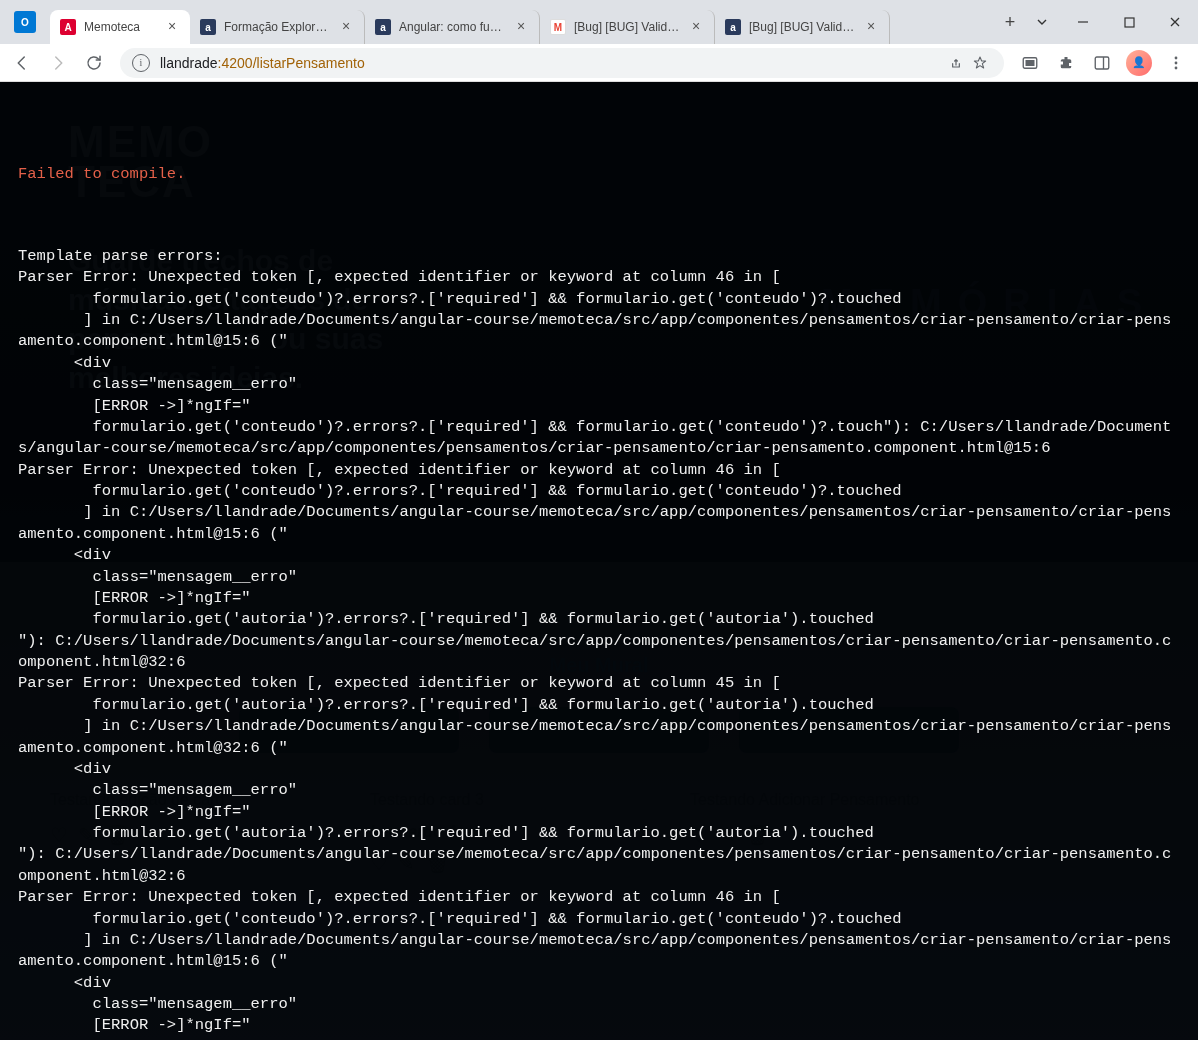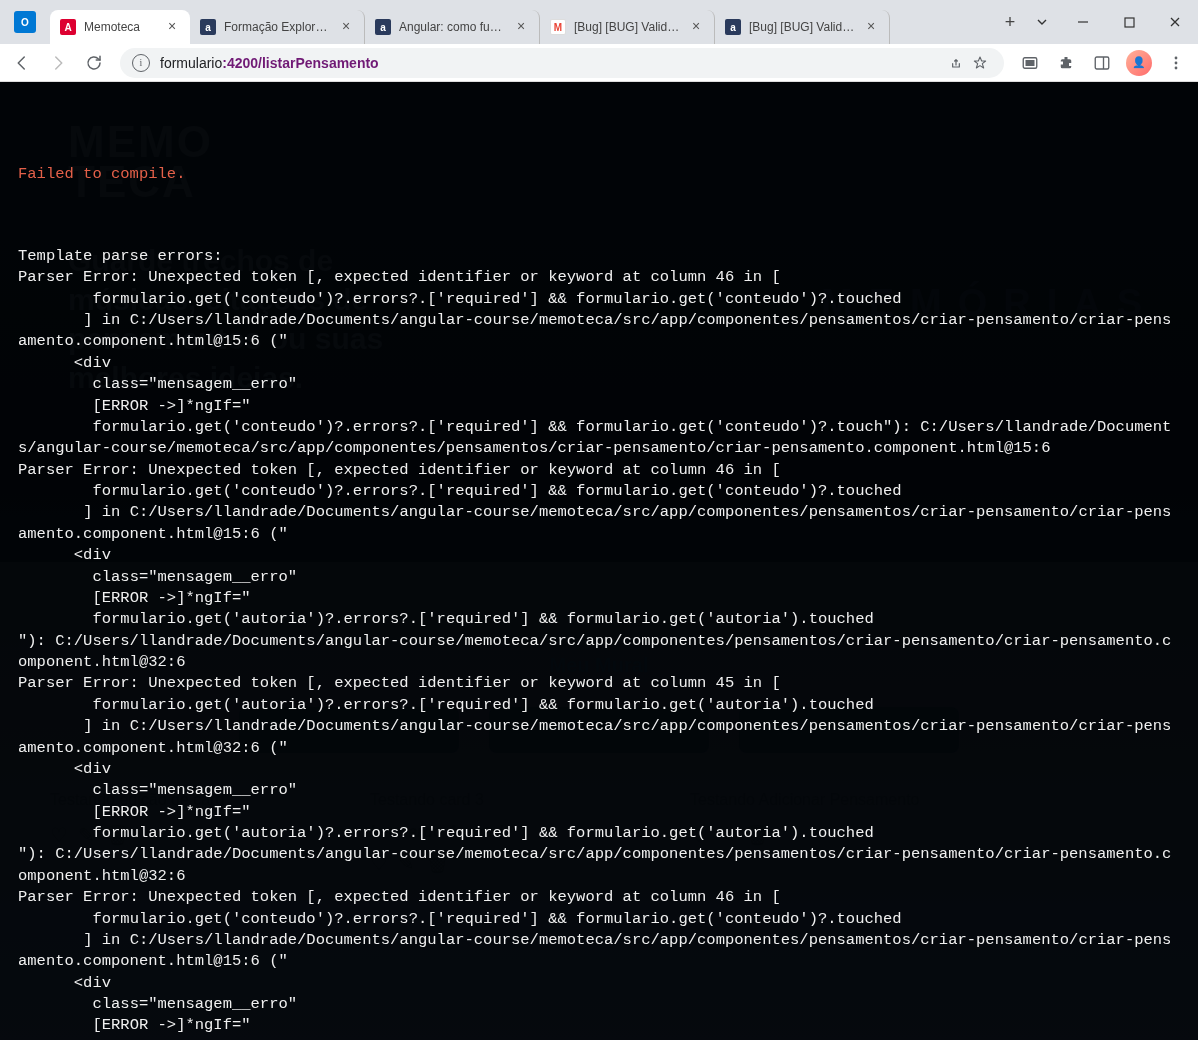--- a/index.html
+++ b/index.html
@@ -171,21 +171,21 @@
       border-radius: 50%;
       display: flex;
       align-items: center;
       justify-content: center;
       margin-right: 10px;
       font-size: 10px;
       font-family: serif;
       color: #5f6368;
     }
     .addr-host { color: #202124; }
-    .addr-path { color: #701a75; font-weight: bold; }
+    .addr-path { color: #a16207; }
     .avatar {
       width: 26px;
       height: 26px;
       border-radius: 50%;
       background: linear-gradient(135deg, #ffb199, #ff6b6b);
       margin: 0 4px;
       display: flex;
       align-items: center;
       justify-content: center;
       font-size: 11px;
@@ -367,21 +367,21 @@
       </svg>
   </div>
   <div class="tool-btn">
     <svg width="18" height="18" viewBox="0 0 24 24">
         <path d="M20 12a8 8 0 1 1-2.34-5.66L20 8" stroke="#5f6368" stroke-width="2" fill="none" stroke-linecap="round"></path>
         <path d="M20 3v5h-5" stroke="#5f6368" stroke-width="2" fill="none" stroke-linecap="round" stroke-linejoin="round"></path>
       </svg>
   </div>
   <div class="addr">
     <div class="addr-info">i</div>
-    <span class="addr-host">formulario</span>
+    <span class="addr-host">llandrade</span>
       <span class="addr-path">:4200</span>
       <span class="addr-path">/listarPensamento</span>
     <span style="flex:1"></span>
     <div class="tool-btn" style="width:24px;height:24px">
       <svg width="16" height="16" viewBox="0 0 24 24">
           <path d="M14 9l-2-2-2 2M12 7v8M7 13v5h10v-5" stroke="#5f6368" stroke-width="1.8" fill="none" stroke-linecap="round" stroke-linejoin="round"></path>
         </svg>
     </div>
     <div class="tool-btn" style="width:24px;height:24px">
       <svg width="16" height="16" viewBox="0 0 24 24">

